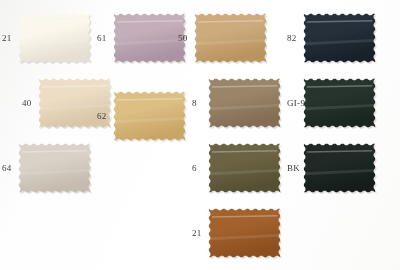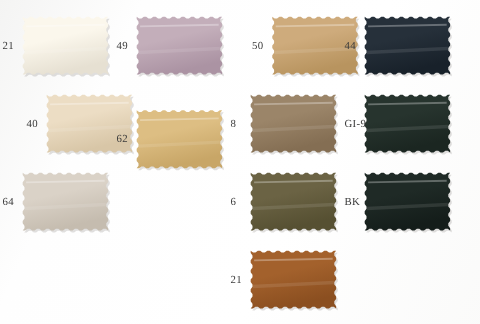--- a/index.html
+++ b/index.html
@@ -85,21 +85,21 @@
               </filter>
             </defs>
             <path d="M0.00,0.00L2.08,1.60L4.17,1.60L6.25,0.00L8.33,0.00L10.42,1.60L12.50,1.60L14.58,0.00L16.67,0.00L18.75,1.60L20.83,1.60L22.92,0.00L25.00,0.00L27.08,1.60L29.17,1.60L31.25,0.00L33.33,0.00L35.42,1.60L37.50,1.60L39.58,0.00L41.67,0.00L43.75,1.60L45.83,1.60L47.92,0.00L50.00,0.00L52.08,1.60L54.17,1.60L56.25,0.00L58.33,0.00L60.42,1.60L62.50,1.60L64.58,0.00L66.67,0.00L68.75,1.60L70.83,1.60L72.92,0.00L75.00,0.00L73.40,2.17L73.40,4.33L75.00,6.50L75.00,8.67L73.40,10.83L73.40,13.00L75.00,15.17L75.00,17.33L73.40,19.50L73.40,21.67L75.00,23.83L75.00,26.00L73.40,28.17L73.40,30.33L75.00,32.50L75.00,34.67L73.40,36.83L73.40,39.00L75.00,41.17L75.00,43.33L73.40,45.50L73.40,47.67L75.00,49.83L75.00,52.00L72.92,50.40L70.83,50.40L68.75,52.00L66.67,52.00L64.58,50.40L62.50,50.40L60.42,52.00L58.33,52.00L56.25,50.40L54.17,50.40L52.08,52.00L50.00,52.00L47.92,50.40L45.83,50.40L43.75,52.00L41.67,52.00L39.58,50.40L37.50,50.40L35.42,52.00L33.33,52.00L31.25,50.40L29.17,50.40L27.08,52.00L25.00,52.00L22.92,50.40L20.83,50.40L18.75,52.00L16.67,52.00L14.58,50.40L12.50,50.40L10.42,52.00L8.33,52.00L6.25,50.40L4.17,50.40L2.08,52.00L0.00,52.00L1.60,49.83L1.60,47.67L0.00,45.50L0.00,43.33L1.60,41.17L1.60,39.00L0.00,36.83L0.00,34.67L1.60,32.50L1.60,30.33L0.00,28.17L0.00,26.00L1.60,23.83L1.60,21.67L0.00,19.50L0.00,17.33L1.60,15.17L1.60,13.00L0.00,10.83L0.00,8.67L1.60,6.50L1.60,4.33L0.00,2.17Z" fill="rgba(120,115,108,0.22)" transform="translate(1.4,1.8)"></path>
             <path d="M0.00,0.00L2.08,1.60L4.17,1.60L6.25,0.00L8.33,0.00L10.42,1.60L12.50,1.60L14.58,0.00L16.67,0.00L18.75,1.60L20.83,1.60L22.92,0.00L25.00,0.00L27.08,1.60L29.17,1.60L31.25,0.00L33.33,0.00L35.42,1.60L37.50,1.60L39.58,0.00L41.67,0.00L43.75,1.60L45.83,1.60L47.92,0.00L50.00,0.00L52.08,1.60L54.17,1.60L56.25,0.00L58.33,0.00L60.42,1.60L62.50,1.60L64.58,0.00L66.67,0.00L68.75,1.60L70.83,1.60L72.92,0.00L75.00,0.00L73.40,2.17L73.40,4.33L75.00,6.50L75.00,8.67L73.40,10.83L73.40,13.00L75.00,15.17L75.00,17.33L73.40,19.50L73.40,21.67L75.00,23.83L75.00,26.00L73.40,28.17L73.40,30.33L75.00,32.50L75.00,34.67L73.40,36.83L73.40,39.00L75.00,41.17L75.00,43.33L73.40,45.50L73.40,47.67L75.00,49.83L75.00,52.00L72.92,50.40L70.83,50.40L68.75,52.00L66.67,52.00L64.58,50.40L62.50,50.40L60.42,52.00L58.33,52.00L56.25,50.40L54.17,50.40L52.08,52.00L50.00,52.00L47.92,50.40L45.83,50.40L43.75,52.00L41.67,52.00L39.58,50.40L37.50,50.40L35.42,52.00L33.33,52.00L31.25,50.40L29.17,50.40L27.08,52.00L25.00,52.00L22.92,50.40L20.83,50.40L18.75,52.00L16.67,52.00L14.58,50.40L12.50,50.40L10.42,52.00L8.33,52.00L6.25,50.40L4.17,50.40L2.08,52.00L0.00,52.00L1.60,49.83L1.60,47.67L0.00,45.50L0.00,43.33L1.60,41.17L1.60,39.00L0.00,36.83L0.00,34.67L1.60,32.50L1.60,30.33L0.00,28.17L0.00,26.00L1.60,23.83L1.60,21.67L0.00,19.50L0.00,17.33L1.60,15.17L1.60,13.00L0.00,10.83L0.00,8.67L1.60,6.50L1.60,4.33L0.00,2.17Z" fill="url(#g0)"></path>
             <path d="M3,8.8 L72,7.3" stroke="rgba(255,255,255,0.30)" stroke-width="1.6" fill="none"></path>
             <path d="M2,32.2 L73,28.6" stroke="rgba(255,255,255,0.10)" stroke-width="3" fill="none"></path>
           </svg>
         </div>
       </div>
       <div class="swatch-cell" style="left: 95px; top: 4px;">
-        <span class="swatch-label">49</span>
+        <span class="swatch-label">61</span>
         <div class="swatch-chip">
           <svg viewBox="-2 -2 79 56" preserveAspectRatio="none">
             <defs>
               <linearGradient id="g1" x1="0" y1="0" x2="0.35" y2="1">
                 <stop offset="0%" stop-color="#c3aeba" stop-opacity="1"></stop>
                 <stop offset="45%" stop-color="#c3aeba" stop-opacity="1"></stop>
                 <stop offset="100%" stop-color="#ab93a3" stop-opacity="1"></stop>
               </linearGradient>
               <filter id="f1" x="-20%" y="-20%" width="150%" height="150%">
                 <feTurbulence type="fractalNoise" baseFrequency="0.85" numOctaves="3" result="n"></feTurbulence>
@@ -107,21 +107,21 @@
                 <feBlend in="SourceGraphic" in2="ng" mode="multiply"></feBlend>
               </filter>
             </defs>
             <path d="M0.00,0.00L2.08,1.60L4.17,1.60L6.25,0.00L8.33,0.00L10.42,1.60L12.50,1.60L14.58,0.00L16.67,0.00L18.75,1.60L20.83,1.60L22.92,0.00L25.00,0.00L27.08,1.60L29.17,1.60L31.25,0.00L33.33,0.00L35.42,1.60L37.50,1.60L39.58,0.00L41.67,0.00L43.75,1.60L45.83,1.60L47.92,0.00L50.00,0.00L52.08,1.60L54.17,1.60L56.25,0.00L58.33,0.00L60.42,1.60L62.50,1.60L64.58,0.00L66.67,0.00L68.75,1.60L70.83,1.60L72.92,0.00L75.00,0.00L73.40,2.17L73.40,4.33L75.00,6.50L75.00,8.67L73.40,10.83L73.40,13.00L75.00,15.17L75.00,17.33L73.40,19.50L73.40,21.67L75.00,23.83L75.00,26.00L73.40,28.17L73.40,30.33L75.00,32.50L75.00,34.67L73.40,36.83L73.40,39.00L75.00,41.17L75.00,43.33L73.40,45.50L73.40,47.67L75.00,49.83L75.00,52.00L72.92,50.40L70.83,50.40L68.75,52.00L66.67,52.00L64.58,50.40L62.50,50.40L60.42,52.00L58.33,52.00L56.25,50.40L54.17,50.40L52.08,52.00L50.00,52.00L47.92,50.40L45.83,50.40L43.75,52.00L41.67,52.00L39.58,50.40L37.50,50.40L35.42,52.00L33.33,52.00L31.25,50.40L29.17,50.40L27.08,52.00L25.00,52.00L22.92,50.40L20.83,50.40L18.75,52.00L16.67,52.00L14.58,50.40L12.50,50.40L10.42,52.00L8.33,52.00L6.25,50.40L4.17,50.40L2.08,52.00L0.00,52.00L1.60,49.83L1.60,47.67L0.00,45.50L0.00,43.33L1.60,41.17L1.60,39.00L0.00,36.83L0.00,34.67L1.60,32.50L1.60,30.33L0.00,28.17L0.00,26.00L1.60,23.83L1.60,21.67L0.00,19.50L0.00,17.33L1.60,15.17L1.60,13.00L0.00,10.83L0.00,8.67L1.60,6.50L1.60,4.33L0.00,2.17Z" fill="rgba(120,115,108,0.22)" transform="translate(1.4,1.8)"></path>
             <path d="M0.00,0.00L2.08,1.60L4.17,1.60L6.25,0.00L8.33,0.00L10.42,1.60L12.50,1.60L14.58,0.00L16.67,0.00L18.75,1.60L20.83,1.60L22.92,0.00L25.00,0.00L27.08,1.60L29.17,1.60L31.25,0.00L33.33,0.00L35.42,1.60L37.50,1.60L39.58,0.00L41.67,0.00L43.75,1.60L45.83,1.60L47.92,0.00L50.00,0.00L52.08,1.60L54.17,1.60L56.25,0.00L58.33,0.00L60.42,1.60L62.50,1.60L64.58,0.00L66.67,0.00L68.75,1.60L70.83,1.60L72.92,0.00L75.00,0.00L73.40,2.17L73.40,4.33L75.00,6.50L75.00,8.67L73.40,10.83L73.40,13.00L75.00,15.17L75.00,17.33L73.40,19.50L73.40,21.67L75.00,23.83L75.00,26.00L73.40,28.17L73.40,30.33L75.00,32.50L75.00,34.67L73.40,36.83L73.40,39.00L75.00,41.17L75.00,43.33L73.40,45.50L73.40,47.67L75.00,49.83L75.00,52.00L72.92,50.40L70.83,50.40L68.75,52.00L66.67,52.00L64.58,50.40L62.50,50.40L60.42,52.00L58.33,52.00L56.25,50.40L54.17,50.40L52.08,52.00L50.00,52.00L47.92,50.40L45.83,50.40L43.75,52.00L41.67,52.00L39.58,50.40L37.50,50.40L35.42,52.00L33.33,52.00L31.25,50.40L29.17,50.40L27.08,52.00L25.00,52.00L22.92,50.40L20.83,50.40L18.75,52.00L16.67,52.00L14.58,50.40L12.50,50.40L10.42,52.00L8.33,52.00L6.25,50.40L4.17,50.40L2.08,52.00L0.00,52.00L1.60,49.83L1.60,47.67L0.00,45.50L0.00,43.33L1.60,41.17L1.60,39.00L0.00,36.83L0.00,34.67L1.60,32.50L1.60,30.33L0.00,28.17L0.00,26.00L1.60,23.83L1.60,21.67L0.00,19.50L0.00,17.33L1.60,15.17L1.60,13.00L0.00,10.83L0.00,8.67L1.60,6.50L1.60,4.33L0.00,2.17Z" fill="url(#g1)"></path>
             <path d="M3,8.8 L72,7.3" stroke="rgba(255,255,255,0.30)" stroke-width="1.6" fill="none"></path>
             <path d="M2,32.2 L73,28.6" stroke="rgba(255,255,255,0.10)" stroke-width="3" fill="none"></path>
           </svg>
         </div>
       </div>
-      <div class="swatch-cell" style="left: 208px; top: 4px;">
+      <div class="swatch-cell" style="left: 176px; top: 4px;">
         <span class="swatch-label">50</span>
         <div class="swatch-chip">
           <svg viewBox="-2 -2 79 56" preserveAspectRatio="none">
             <defs>
               <linearGradient id="g2" x1="0" y1="0" x2="0.35" y2="1">
                 <stop offset="0%" stop-color="#ceab7c" stop-opacity="1"></stop>
                 <stop offset="45%" stop-color="#ceab7c" stop-opacity="1"></stop>
                 <stop offset="100%" stop-color="#b8945f" stop-opacity="1"></stop>
               </linearGradient>
               <filter id="f2" x="-20%" y="-20%" width="150%" height="150%">
@@ -131,21 +131,21 @@
               </filter>
             </defs>
             <path d="M0.00,0.00L2.08,1.60L4.17,1.60L6.25,0.00L8.33,0.00L10.42,1.60L12.50,1.60L14.58,0.00L16.67,0.00L18.75,1.60L20.83,1.60L22.92,0.00L25.00,0.00L27.08,1.60L29.17,1.60L31.25,0.00L33.33,0.00L35.42,1.60L37.50,1.60L39.58,0.00L41.67,0.00L43.75,1.60L45.83,1.60L47.92,0.00L50.00,0.00L52.08,1.60L54.17,1.60L56.25,0.00L58.33,0.00L60.42,1.60L62.50,1.60L64.58,0.00L66.67,0.00L68.75,1.60L70.83,1.60L72.92,0.00L75.00,0.00L73.40,2.17L73.40,4.33L75.00,6.50L75.00,8.67L73.40,10.83L73.40,13.00L75.00,15.17L75.00,17.33L73.40,19.50L73.40,21.67L75.00,23.83L75.00,26.00L73.40,28.17L73.40,30.33L75.00,32.50L75.00,34.67L73.40,36.83L73.40,39.00L75.00,41.17L75.00,43.33L73.40,45.50L73.40,47.67L75.00,49.83L75.00,52.00L72.92,50.40L70.83,50.40L68.75,52.00L66.67,52.00L64.58,50.40L62.50,50.40L60.42,52.00L58.33,52.00L56.25,50.40L54.17,50.40L52.08,52.00L50.00,52.00L47.92,50.40L45.83,50.40L43.75,52.00L41.67,52.00L39.58,50.40L37.50,50.40L35.42,52.00L33.33,52.00L31.25,50.40L29.17,50.40L27.08,52.00L25.00,52.00L22.92,50.40L20.83,50.40L18.75,52.00L16.67,52.00L14.58,50.40L12.50,50.40L10.42,52.00L8.33,52.00L6.25,50.40L4.17,50.40L2.08,52.00L0.00,52.00L1.60,49.83L1.60,47.67L0.00,45.50L0.00,43.33L1.60,41.17L1.60,39.00L0.00,36.83L0.00,34.67L1.60,32.50L1.60,30.33L0.00,28.17L0.00,26.00L1.60,23.83L1.60,21.67L0.00,19.50L0.00,17.33L1.60,15.17L1.60,13.00L0.00,10.83L0.00,8.67L1.60,6.50L1.60,4.33L0.00,2.17Z" fill="rgba(120,115,108,0.22)" transform="translate(1.4,1.8)"></path>
             <path d="M0.00,0.00L2.08,1.60L4.17,1.60L6.25,0.00L8.33,0.00L10.42,1.60L12.50,1.60L14.58,0.00L16.67,0.00L18.75,1.60L20.83,1.60L22.92,0.00L25.00,0.00L27.08,1.60L29.17,1.60L31.25,0.00L33.33,0.00L35.42,1.60L37.50,1.60L39.58,0.00L41.67,0.00L43.75,1.60L45.83,1.60L47.92,0.00L50.00,0.00L52.08,1.60L54.17,1.60L56.25,0.00L58.33,0.00L60.42,1.60L62.50,1.60L64.58,0.00L66.67,0.00L68.75,1.60L70.83,1.60L72.92,0.00L75.00,0.00L73.40,2.17L73.40,4.33L75.00,6.50L75.00,8.67L73.40,10.83L73.40,13.00L75.00,15.17L75.00,17.33L73.40,19.50L73.40,21.67L75.00,23.83L75.00,26.00L73.40,28.17L73.40,30.33L75.00,32.50L75.00,34.67L73.40,36.83L73.40,39.00L75.00,41.17L75.00,43.33L73.40,45.50L73.40,47.67L75.00,49.83L75.00,52.00L72.92,50.40L70.83,50.40L68.75,52.00L66.67,52.00L64.58,50.40L62.50,50.40L60.42,52.00L58.33,52.00L56.25,50.40L54.17,50.40L52.08,52.00L50.00,52.00L47.92,50.40L45.83,50.40L43.75,52.00L41.67,52.00L39.58,50.40L37.50,50.40L35.42,52.00L33.33,52.00L31.25,50.40L29.17,50.40L27.08,52.00L25.00,52.00L22.92,50.40L20.83,50.40L18.75,52.00L16.67,52.00L14.58,50.40L12.50,50.40L10.42,52.00L8.33,52.00L6.25,50.40L4.17,50.40L2.08,52.00L0.00,52.00L1.60,49.83L1.60,47.67L0.00,45.50L0.00,43.33L1.60,41.17L1.60,39.00L0.00,36.83L0.00,34.67L1.60,32.50L1.60,30.33L0.00,28.17L0.00,26.00L1.60,23.83L1.60,21.67L0.00,19.50L0.00,17.33L1.60,15.17L1.60,13.00L0.00,10.83L0.00,8.67L1.60,6.50L1.60,4.33L0.00,2.17Z" fill="url(#g2)"></path>
             <path d="M3,8.8 L72,7.3" stroke="rgba(255,255,255,0.30)" stroke-width="1.6" fill="none"></path>
             <path d="M2,32.2 L73,28.6" stroke="rgba(255,255,255,0.10)" stroke-width="3" fill="none"></path>
           </svg>
         </div>
       </div>
       <div class="swatch-cell" style="left: 285px; top: 4px;">
-        <span class="swatch-label">44</span>
+        <span class="swatch-label">82</span>
         <div class="swatch-chip">
           <svg viewBox="-2 -2 79 56" preserveAspectRatio="none">
             <defs>
               <linearGradient id="g3" x1="0" y1="0" x2="0.35" y2="1">
                 <stop offset="0%" stop-color="#26303a" stop-opacity="1"></stop>
                 <stop offset="45%" stop-color="#26303a" stop-opacity="1"></stop>
                 <stop offset="100%" stop-color="#18212a" stop-opacity="1"></stop>
               </linearGradient>
               <filter id="f3" x="-20%" y="-20%" width="150%" height="150%">
                 <feTurbulence type="fractalNoise" baseFrequency="0.85" numOctaves="3" result="n"></feTurbulence>

